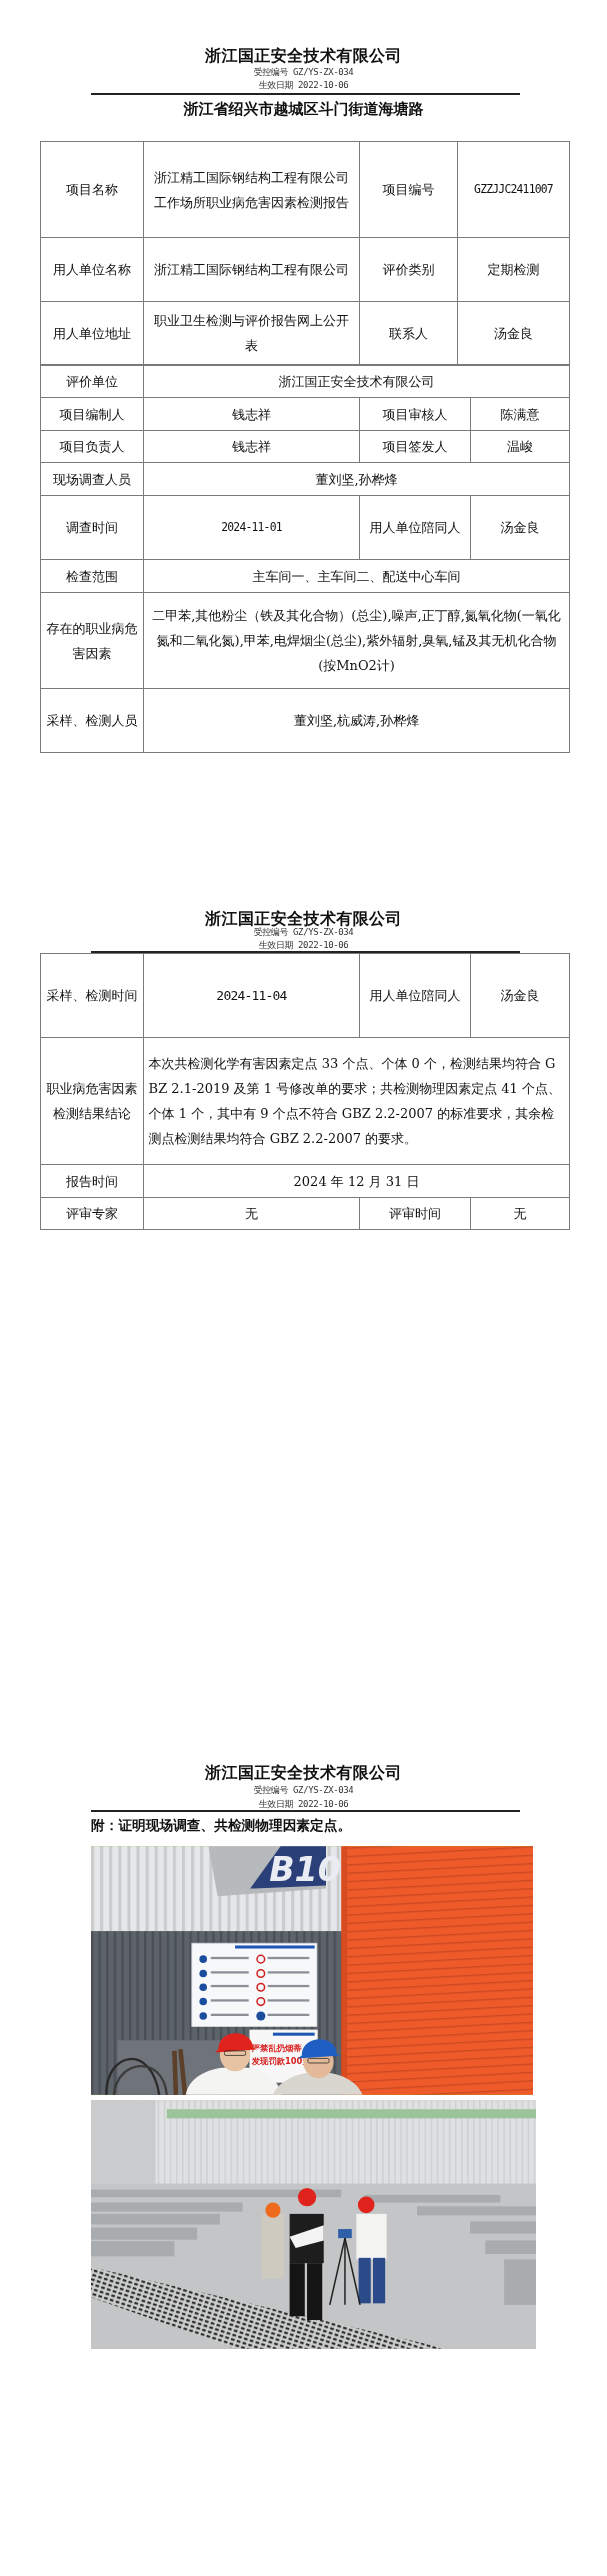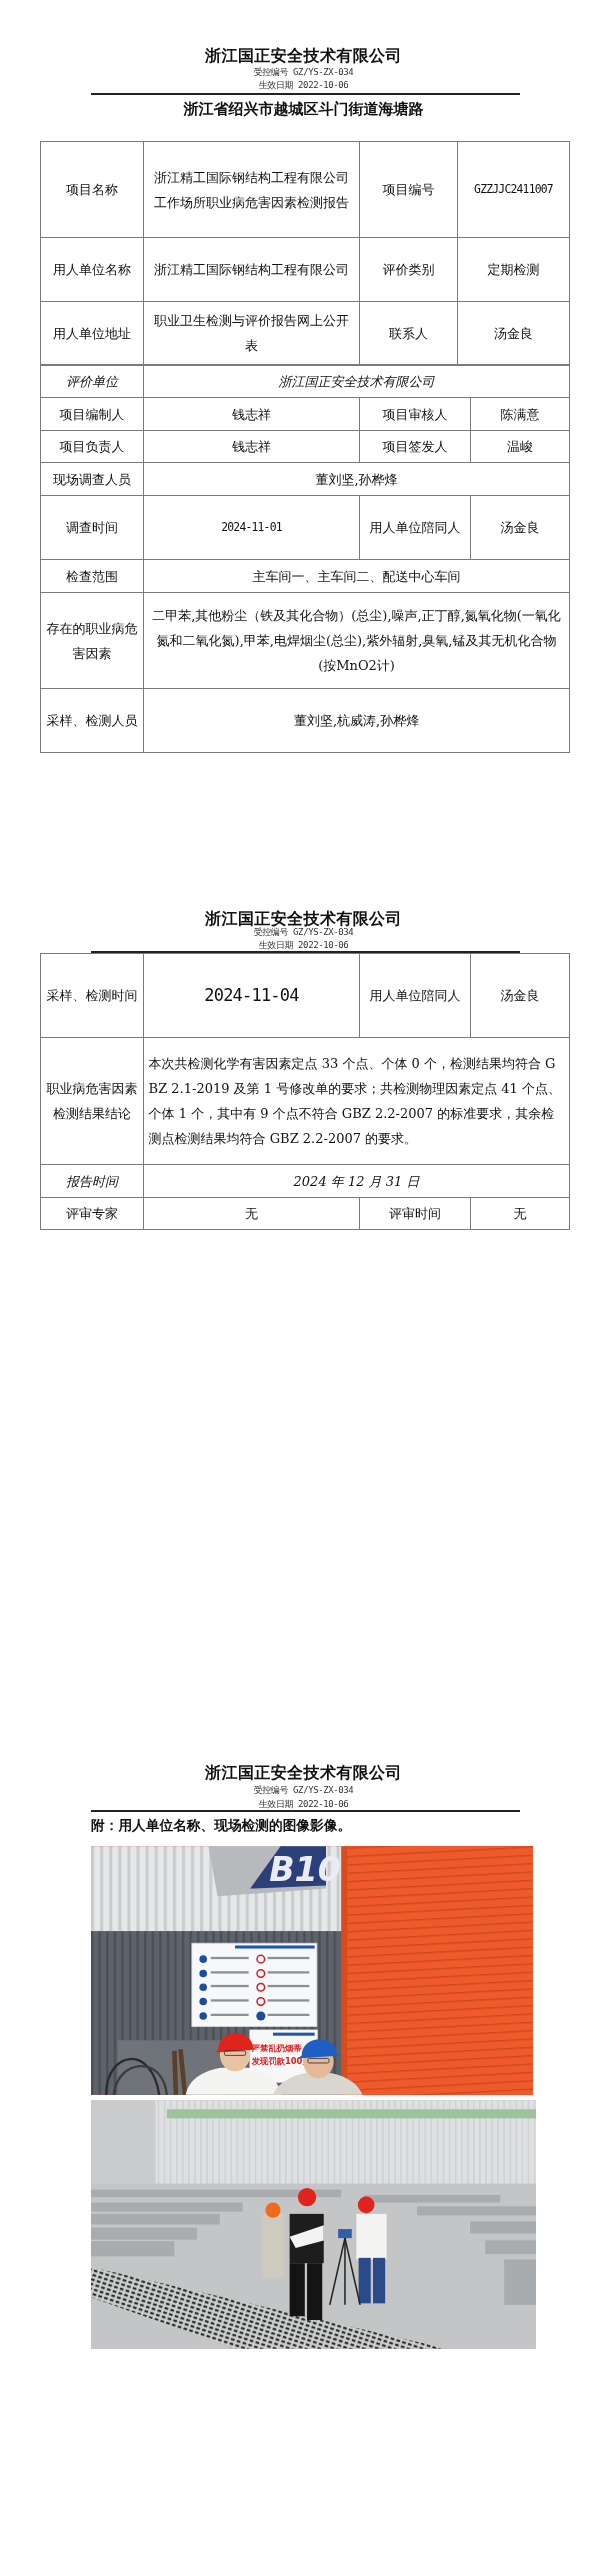--- a/index.html
+++ b/index.html
@@ -6,21 +6,21 @@
   body { width:607px; height:2576px; position:relative; font-family:"DejaVu Serif","Liberation Serif",serif; color:#111; overflow:hidden; }
   .hdr-title { position:absolute; left:0; width:607px; text-align:center; font-size:16px; font-weight:bold; letter-spacing:0.4px; }
   .hdr-code, .hdr-date { position:absolute; left:0; width:607px; text-align:center; font-size:9px; color:#333; font-family:"DejaVu Sans Mono","Liberation Mono",monospace; letter-spacing:-0.4px; }
   .hdr-rule { position:absolute; left:91px; width:429px; height:1.5px; background:#222; }
   .doc-title { position:absolute; left:0; width:607px; text-align:center; font-size:15px; font-weight:bold; }
   table.rpt { position:absolute; left:40px; width:530px; border-collapse:collapse; table-layout:fixed; font-size:13px; }
   table.rpt td { border:1.1px solid #7a7a7a; text-align:center; vertical-align:middle; padding:0 4.6px; line-height:25px; word-break:break-all; }
   table.rpt td.lbl { padding:0 3px; }
   .notice { position:absolute; left:91px; font-size:13.7px; font-weight:bold; }
   .photo { position:absolute; overflow:hidden; }
-  .photo1 { left:91px; top:1846px; width:442px; height:249px; background:#ef4444; }
+  .photo1 { left:91px; top:1846px; width:442px; height:249px; background:#84cc16; }
   .photo2 { left:91px; top:2100px; width:445px; height:249px; background:#bdbfc1; }
 </style>
 </head>
 <body>
 
 <div>
   <div class="hdr-title" style="top:46px;">浙江国正安全技术有限公司</div>
   <div class="hdr-code" style="top:66px;">受控编号 GZ/YS-ZX-034</div>
   <div class="hdr-date" style="top:79px;">生效日期 2022-10-06</div>
   <div class="hdr-rule" style="top:93px;"></div>
@@ -56,21 +56,21 @@
     </table>
 
   <table class="rpt" style="top:365px;">
     <colgroup>
         <col style="width:103px">
         <col style="width:216px">
         <col style="width:111px">
         <col style="width:99px">
       </colgroup>
     <tbody>
-        <tr style="height:32px;font-style:italic;">
+        <tr style="height:32px;">
       <td class="lbl">评价单位</td>
       <td colspan="3">浙江国正安全技术有限公司</td>
     </tr>
     <tr style="height:33px;">
       <td class="lbl">项目编制人</td>
       <td>钱志祥</td>
       <td class="lbl">项目审核人</td>
       <td>陈满意</td>
     </tr>
     <tr style="height:32px;padding-left:37px;">
@@ -114,48 +114,48 @@
   <table class="rpt" style="top:953px;">
     <colgroup>
         <col style="width:103px">
         <col style="width:216px">
         <col style="width:111px">
         <col style="width:99px">
       </colgroup>
     <tbody>
         <tr style="height:84px;border-radius:22px;">
       <td class="lbl">采样、检测时间</td>
-      <td style="font-family:'DejaVu Sans Mono','Liberation Mono',monospace;font-size:17px;letter-spacing:-0.8px;">2024-11-04</td>
+      <td style="font-family:'DejaVu Sans Mono','Liberation Mono',monospace;font-size:13px;letter-spacing:-0.8px;">2024-11-04</td>
       <td class="lbl">用人单位陪同人</td>
       <td>汤金良</td>
     </tr>
     <tr style="height:127px;">
       <td class="lbl">职业病危害因素检测结果结论</td>
       <td colspan="3" style="text-align:left;">本次共检测化学有害因素定点 33 个点、个体 0 个，检测结果均符合 GBZ 2.1-2019 及第 1 号修改单的要求；共检测物理因素定点 41 个点、个体 1 个，其中有 9 个点不符合 GBZ 2.2-2007 的标准要求，其余检测点检测结果均符合 GBZ 2.2-2007 的要求。</td>
     </tr>
-    <tr style="height:33px;font-style:italic;">
+    <tr style="height:33px;">
       <td class="lbl">报告时间</td>
       <td colspan="3">2024 年 12 月 31 日</td>
     </tr>
     <tr style="height:32px;">
       <td class="lbl">评审专家</td>
       <td>无</td>
       <td class="lbl">评审时间</td>
       <td>无</td>
     </tr>
   </tbody>
     </table>
 </div>
 
 <div>
   <div class="hdr-title" style="top:1763px;">浙江国正安全技术有限公司</div>
   <div class="hdr-code" style="top:1784px;">受控编号 GZ/YS-ZX-034</div>
   <div class="hdr-date" style="top:1798px;">生效日期 2022-10-06</div>
   <div class="hdr-rule" style="top:1810px;"></div>
-  <div class="notice" style="top:1817px;">附：用人单位名称、现场检测的图像影像。</div>
+  <div class="notice" style="top:1817px;">附：证明现场调查、共检测物理因素定点。</div>
 
   <div class="photo photo1">
     <svg width="442" height="249" viewBox="0 0 583 328" xmlns="http://www.w3.org/2000/svg">
       <defs>
         <pattern id="ribs" width="12" height="10" patternUnits="userSpaceOnUse">
           <rect width="12" height="10" fill="#e6e7e8"></rect>
           <rect width="4" height="10" fill="#c9cbcd"></rect>
         </pattern>
         <pattern id="darkribs" width="10" height="10" patternUnits="userSpaceOnUse">
           <rect width="10" height="10" fill="#5d636b"></rect>

